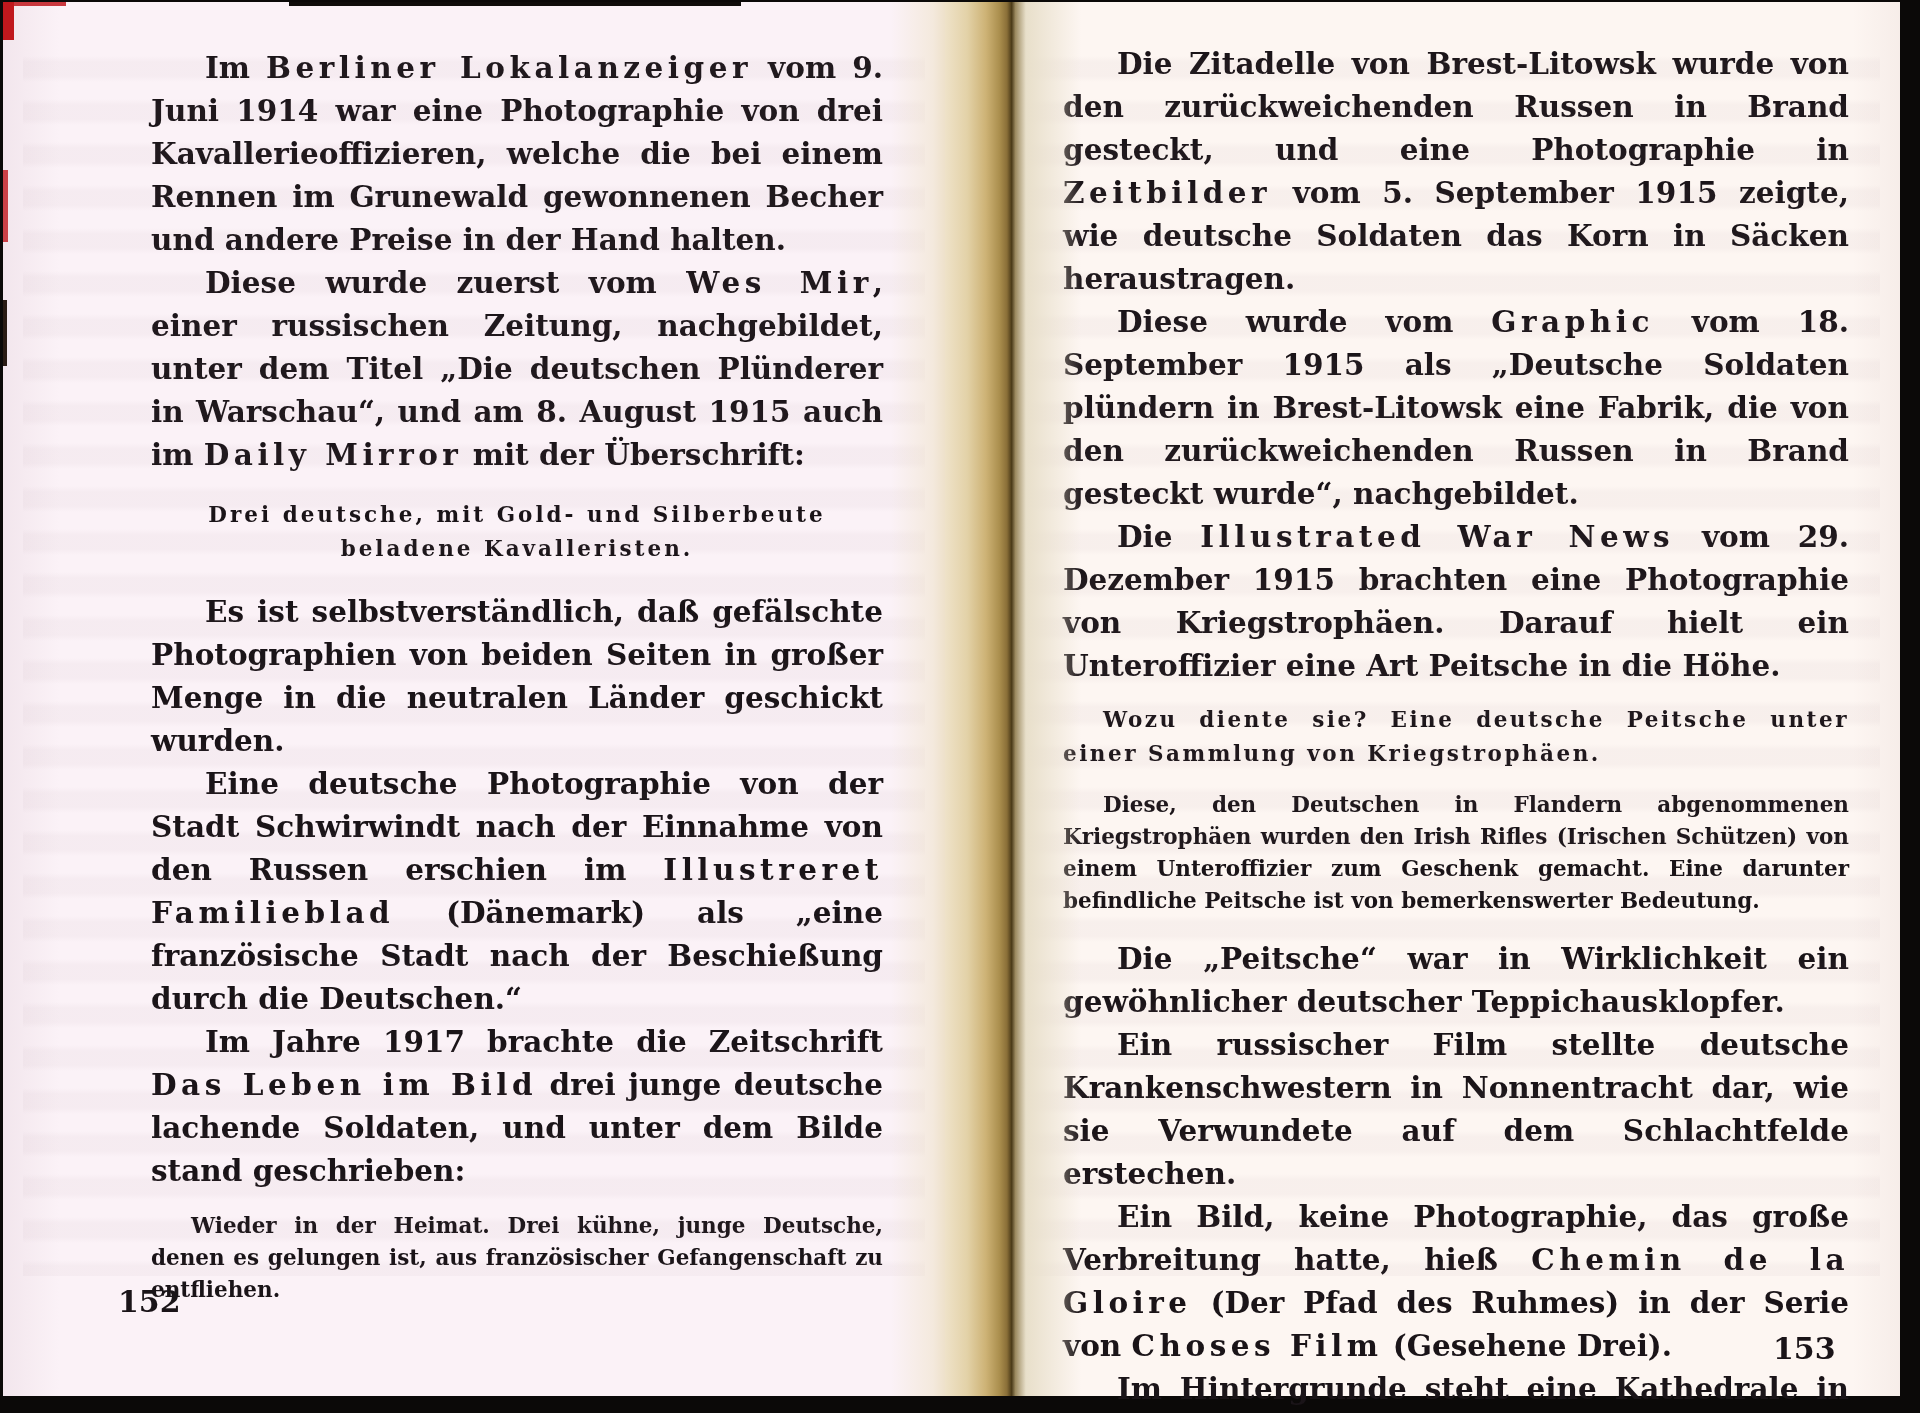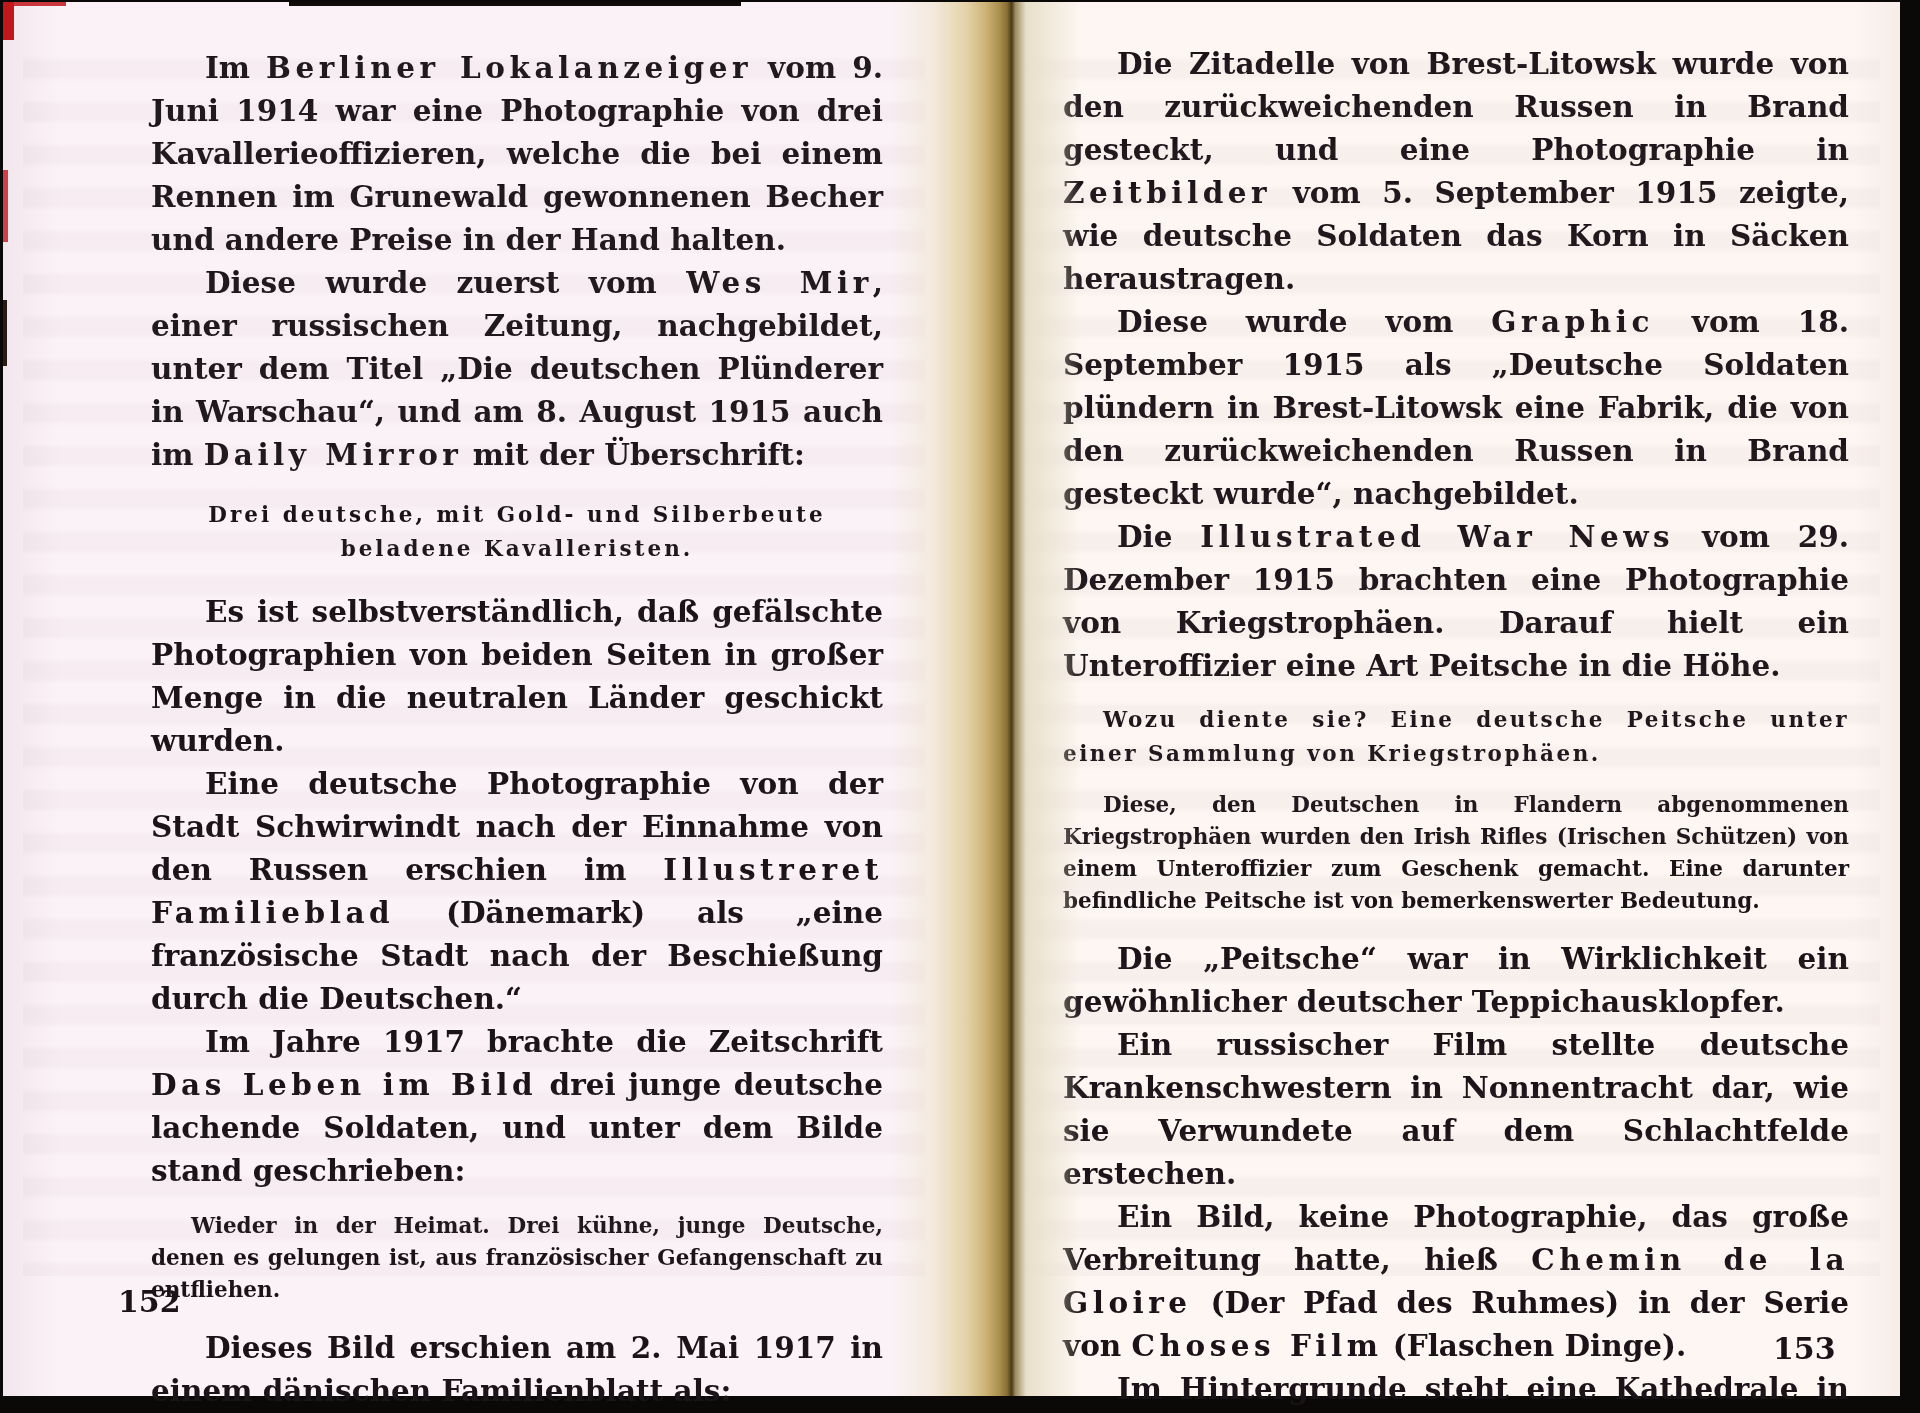--- a/index.html
+++ b/index.html
@@ -102,35 +102,34 @@
 
   <div class="page page-left">
     <div class="text-col col-left">
         <p class="main"><span>Im </span><span class="sperr">Berliner Lokalanzeiger</span><span> vom 9. Juni 1914 war eine Photographie von drei Kavallerieoffizieren, welche die bei einem Rennen im Grunewald gewonnenen Becher und andere Preise in der Hand halten.</span></p>
         <p class="main"><span>Diese wurde zuerst vom </span><span class="sperr">Wes Mir</span><span>, einer russischen Zeitung, nachgebildet, unter dem Titel „Die deutschen Plünderer in Warschau“, und am 8. August 1915 auch im </span><span class="sperr">Daily Mirror</span><span> mit der Überschrift:</span></p>
         <p class="small-center"><span>Drei deutsche, mit Gold- und Silberbeute beladene Kavalleristen.</span></p>
         <p class="main"><span>Es ist selbstverständlich, daß gefälschte Photographien von beiden Seiten in großer Menge in die neutralen Länder geschickt wurden.</span></p>
         <p class="main"><span>Eine deutsche Photographie von der Stadt Schwirwindt nach der Einnahme von den Russen erschien im </span><span class="sperr">Illustreret Familieblad</span><span> (Dänemark) als „eine französische Stadt nach der Beschießung durch die Deutschen.“</span></p>
         <p class="main"><span>Im Jahre 1917 brachte die Zeitschrift </span><span class="sperr">Das Leben im Bild</span><span> drei junge deutsche lachende Soldaten, und unter dem Bilde stand geschrieben:</span></p>
         <p class="small"><span>Wieder in der Heimat. Drei kühne, junge Deutsche, denen es gelungen ist, aus französischer Gefangenschaft zu entfliehen.</span></p>
-        <p class="main"><span>Dieses Bild erschien am 2. Mai 1917 in einem dänischen Familienblatt als:</span></p>
       </div>
     <div class="page-number pn-left">152</div>
   </div>
 
   <div class="page page-right">
     <div class="text-col col-right">
         <p class="main"><span>Die Zitadelle von Brest-Litowsk wurde von den zurückweichenden Russen in Brand gesteckt, und eine Photographie in </span><span class="sperr">Zeitbilder</span><span> vom 5. September 1915 zeigte, wie deutsche Soldaten das Korn in Säcken heraustragen.</span></p>
         <p class="main"><span>Diese wurde vom </span><span class="sperr">Graphic</span><span> vom 18. September 1915 als „Deutsche Soldaten plündern in Brest-Litowsk eine Fabrik, die von den zurückweichenden Russen in Brand gesteckt wurde“, nachgebildet.</span></p>
         <p class="main"><span>Die </span><span class="sperr">Illustrated War News</span><span> vom 29. Dezember 1915 brachten eine Photographie von Kriegstrophäen. Darauf hielt ein Unteroffizier eine Art Peitsche in die Höhe.</span></p>
         <p class="small-sperr"><span>Wozu diente sie? Eine deutsche Peitsche unter einer Sammlung von Kriegstrophäen.</span></p>
         <p class="small"><span>Diese, den Deutschen in Flandern abgenommenen Kriegstrophäen wurden den Irish Rifles (Irischen Schützen) von einem Unteroffizier zum Geschenk gemacht. Eine darunter befindliche Peitsche ist von bemerkenswerter Bedeutung.</span></p>
         <p class="main"><span>Die „Peitsche“ war in Wirklichkeit ein gewöhnlicher deutscher Teppichausklopfer.</span></p>
         <p class="main"><span>Ein russischer Film stellte deutsche Krankenschwestern in Nonnentracht dar, wie sie Verwundete auf dem Schlachtfelde erstechen.</span></p>
-        <p class="main"><span>Ein Bild, keine Photographie, das große Verbreitung hatte, hieß </span><span class="sperr">Chemin de la Gloire</span><span> (Der Pfad des Ruhmes) in der Serie von </span><span class="sperr">Choses Film</span><span> (Flaschen Dinge).</span></p>
+        <p class="main"><span>Ein Bild, keine Photographie, das große Verbreitung hatte, hieß </span><span class="sperr">Chemin de la Gloire</span><span> (Der Pfad des Ruhmes) in der Serie von </span><span class="sperr">Choses Film</span><span> (Gesehene Drei).</span></p>
         <p class="main"><span>Im Hintergrunde steht eine Kathedrale in Flammen, ein langer Weg ist mit Flaschen bestreut, und im Vor-</span></p>
       </div>
     <div class="page-number pn-right">153</div>
   </div>
 
   <div class="gutter"></div>
 
   <div class="mark m-red1"></div>
   <div class="mark m-red2"></div>
   <div class="mark m-red3"></div>

